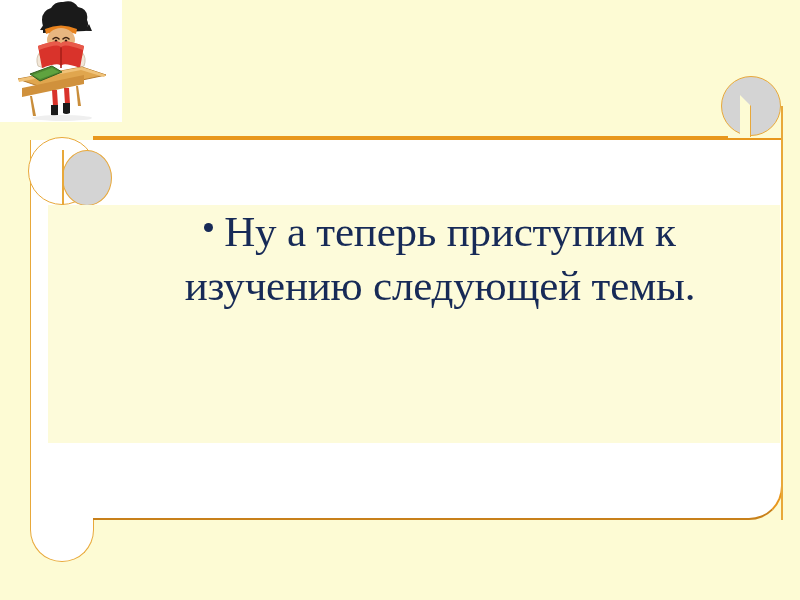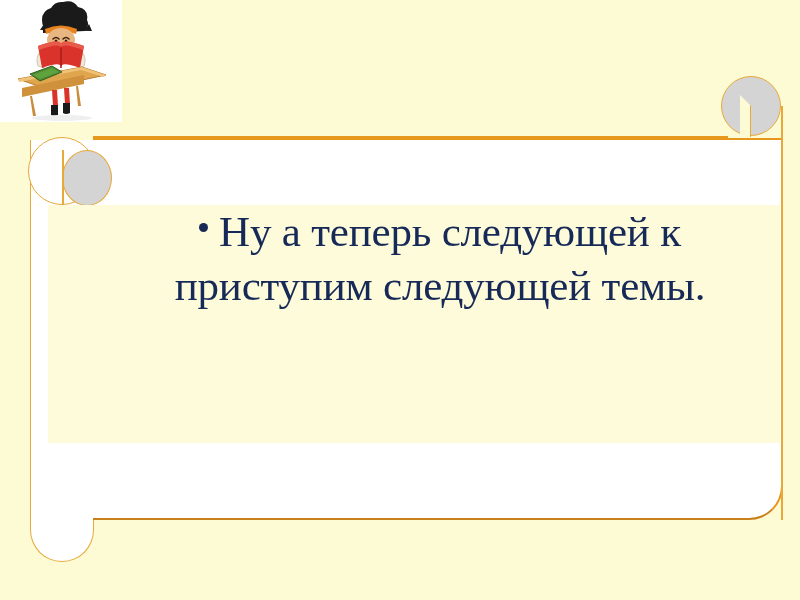--- a/index.html
+++ b/index.html
@@ -212,23 +212,23 @@
   <div class="curl-right"></div>
   <div class="curl-right-notch"></div>
 
   <div class="curl-left-outline"></div>
   <div class="curl-left-gray"></div>
 
   <div class="content-box"></div>
 
   <div class="text-block">
     <span class="bullet-line">
-      <span class="bullet-dot"></span><span>Ну а теперь следующей к</span>
+      <span class="bullet-dot"></span><span>Ну а теперь приступим к</span>
     </span>
-    <span class="line2">приступим следующей темы.</span>
+    <span class="line2">изучению следующей темы.</span>
   </div>
 
   <div class="clipart-panel">
     <svg class="clipart-svg" width="122" height="122" viewBox="0 0 122 122">
       <rect x="0" y="0" width="122" height="122" fill="#ffffff"></rect>
 
       <path d="M43 26 q-4 -14 8 -18 q4 -7 12 -6 q10 -3 15 5 q11 2 9 13 q3 6 -2 11 l-42 2 z" fill="#1a1a1a"></path>
 
       <path d="M40 30 l4 -6 l3 6 l4 -7 l3 7 l4 -8 l4 8 l4 -8 l4 8 l4 -8 l4 8 l4 -7 l3 7 l4 -6 l3 7 z" fill="#1a1a1a"></path>
 

